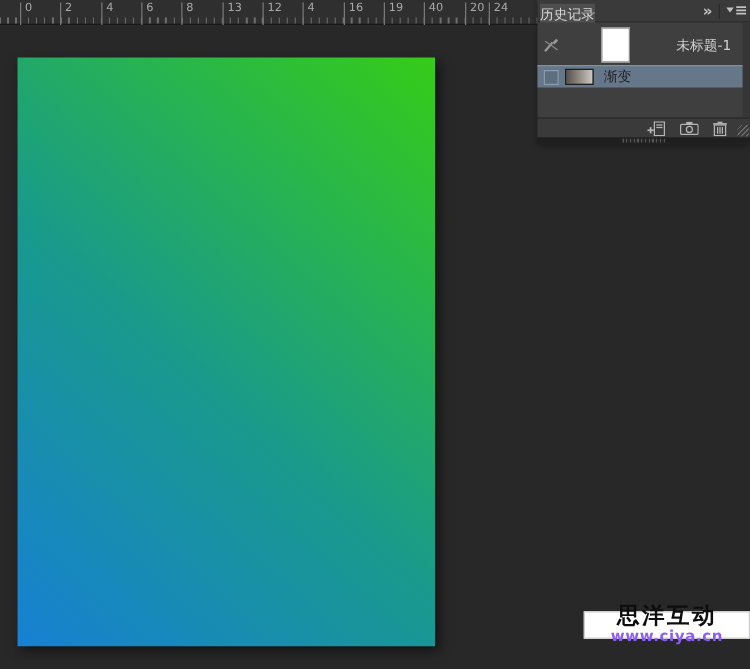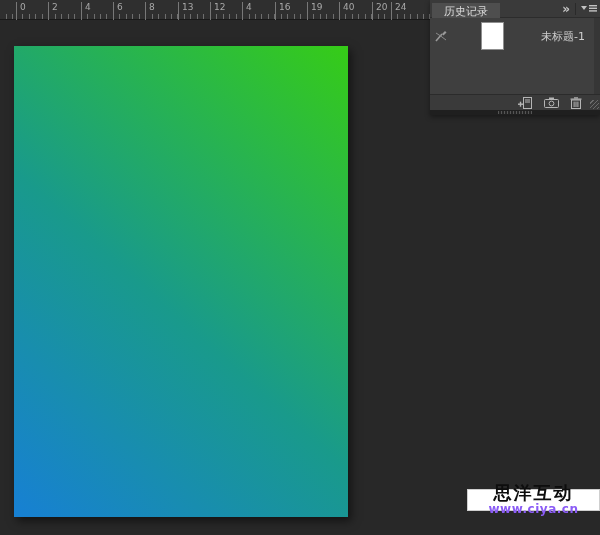--- a/index.html
+++ b/index.html
@@ -41,21 +41,21 @@
     position:absolute; left:430px; top:0; width:170px; height:115px;
     display:flex; flex-direction:column;
     box-shadow:0 2px 5px rgba(0,0,0,0.4);
   }
   .panel-tabbar {
     position:relative; height:18px; background:#3a3a3a; flex:0 0 18px;
     border-bottom:1px solid #2c2c2c;
   }
   .panel-tab {
     display:inline-block; height:18px; line-height:18px;
-    padding:0 12px; background:#4e4e4e; color:#d9d9d9;
+    padding:0 0; background:#4e4e4e; color:#d9d9d9;
     font-size:11px; margin-left:2px;
   }
   .tabbar-icons {
     position:absolute; right:3px; top:0; height:18px;
     display:flex; align-items:center; gap:5px;
   }
   .collapse-icon {
     color:#c6c6c6; font-size:12px; font-weight:bold; line-height:18px; cursor:pointer;
   }
   .tabbar-sep { width:1px; height:12px; background:#2a2a2a; }
@@ -171,20 +171,27 @@
         <svg width="14" height="14" viewBox="0 0 14 14">
           <path d="M2 12 L8 5" stroke="#9a9a9a" stroke-width="1.6" fill="none"></path>
           <path d="M8 5 L11 2 L12.5 3.5 L9.5 6.5 Z" fill="#9a9a9a"></path>
           <path d="M2 4 Q7 7 12 11" stroke="#8a8a8a" stroke-width="1" fill="none"></path>
         </svg>
       </span>
       <span class="thumb-doc"></span>
       <span class="state-label">未标题-1</span>
     </div>
 
+    <div class="history-row row-state2">
+      <span class="source-col">
+        <span class="source-box"></span>
+      </span>
+      <span class="thumb-grad"></span>
+      <span class="state-label">渐变</span>
+    </div>
 
   </div>
 
   <div class="panel-iconbar">
     <span class="bar-btn">
       <svg width="16" height="12" viewBox="0 0 16 12">
         <rect x="6.5" y="0.5" width="8" height="11" fill="none" stroke="#b5b5b5" stroke-width="1"></rect>
         <rect x="8" y="2.5" width="5" height="1" fill="#b5b5b5"></rect>
         <rect x="8" y="4.5" width="5" height="1" fill="#b5b5b5"></rect>
         <rect x="1" y="6.5" width="5" height="1.4" fill="#b5b5b5"></rect>

